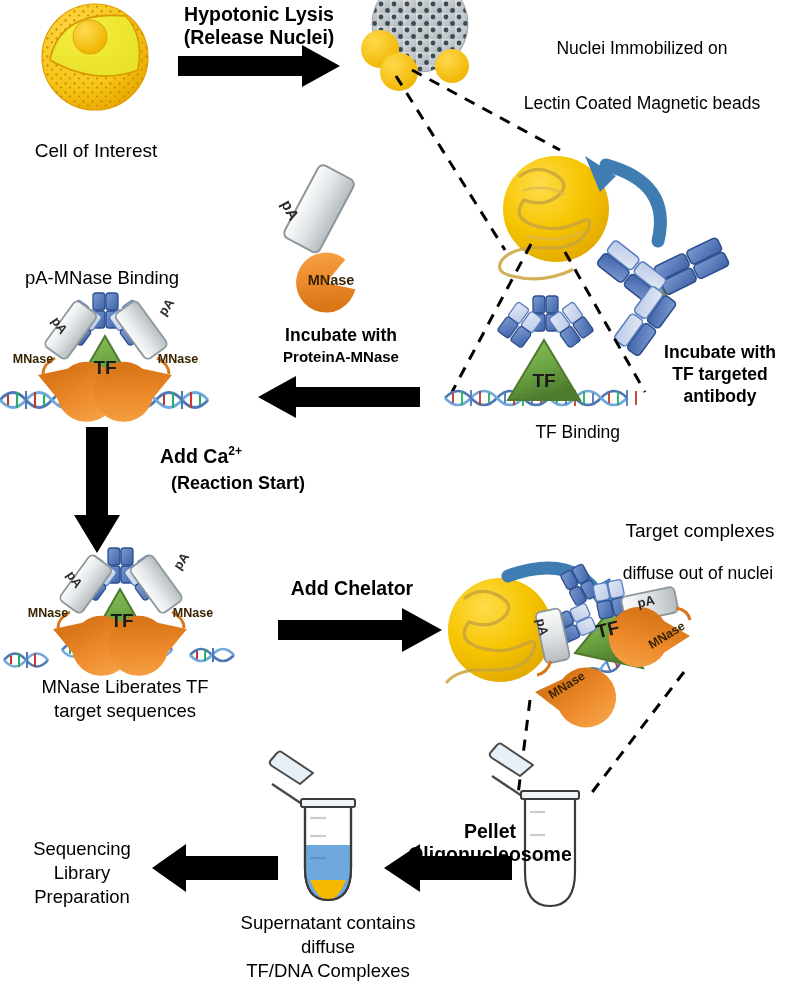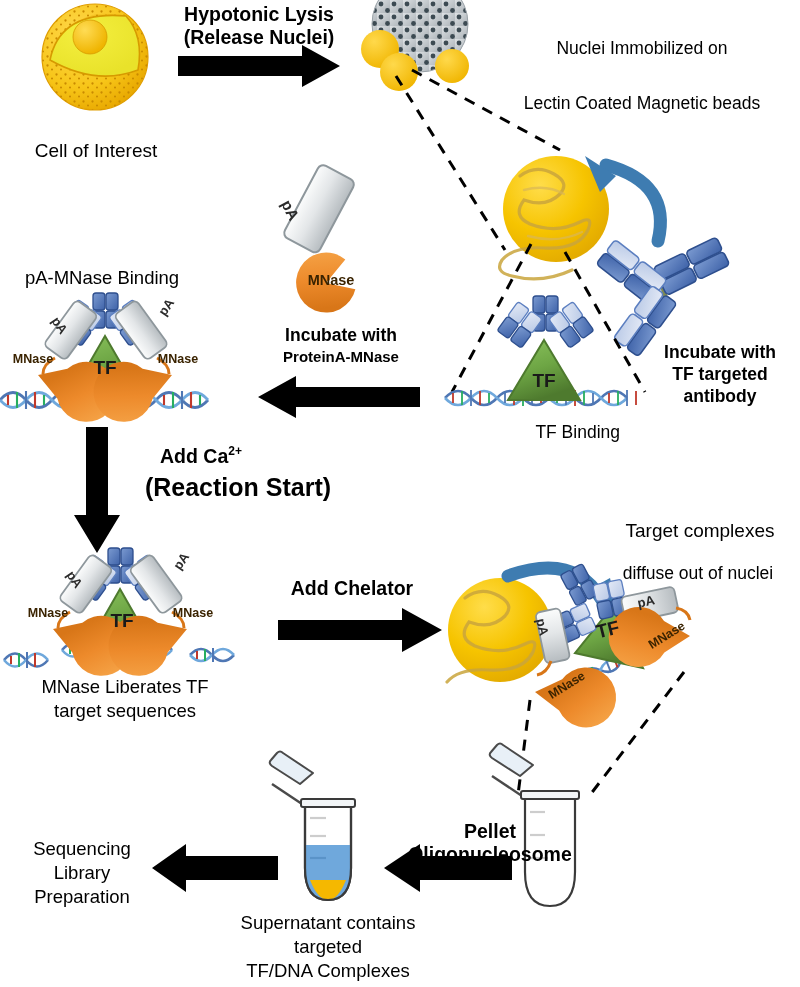--- a/index.html
+++ b/index.html
@@ -475,21 +475,21 @@
 <div class="abs bold nosel" style="left:61px;top:314px;font-size:13px;color:#2b2b2b;
      transform:rotate(56deg);transform-origin:left top;">pA</div>
 <div class="abs bold nosel" style="left:155px;top:310px;font-size:13px;color:#2b2b2b;
      transform:rotate(-56deg);transform-origin:left top;">pA</div>
 <div class="lbl bold nosel" style="left:0px;top:352px;width:66px;font-size:12.5px;color:#3a2300;">MNase</div>
 <div class="lbl bold nosel" style="left:145px;top:352px;width:66px;font-size:12.5px;color:#3a2300;">MNase</div>
 
 <div class="abs bold nosel" style="left:160px;top:444px;font-size:19.5px;">
   <span>Add Ca</span><sup style="font-size:12px;">2+</sup>
 </div>
-<div class="lbl bold nosel" style="left:128px;top:473px;width:220px;font-size:25px;">(Reaction Start)</div>
+<div class="lbl bold nosel" style="left:128px;top:473px;width:220px;font-size:18px;">(Reaction Start)</div>
 
 <div class="lbl bold nosel" style="left:72px;top:610px;width:100px;font-size:19px;color:#1a1a1a;">TF</div>
 <div class="abs bold nosel" style="left:76px;top:568px;font-size:13px;color:#2b2b2b;
      transform:rotate(56deg);transform-origin:left top;">pA</div>
 <div class="abs bold nosel" style="left:170px;top:564px;font-size:13px;color:#2b2b2b;
      transform:rotate(-56deg);transform-origin:left top;">pA</div>
 <div class="lbl bold nosel" style="left:15px;top:606px;width:66px;font-size:12.5px;color:#3a2300;">MNase</div>
 <div class="lbl bold nosel" style="left:160px;top:606px;width:66px;font-size:12.5px;color:#3a2300;">MNase</div>
 <div class="lbl reg nosel" style="left:0px;top:676px;width:250px;font-size:18.5px;">MNase Liberates TF</div>
 <div class="lbl reg nosel" style="left:0px;top:700px;width:250px;font-size:18.5px;">target sequences</div>
@@ -506,20 +506,20 @@
      transform:rotate(78deg);transform-origin:left top;">pA</div>
 <div class="abs bold nosel" style="left:646px;top:640px;font-size:12.5px;color:#3a2300;
      transform:rotate(-32deg);transform-origin:left top;">MNase</div>
 <div class="abs bold nosel" style="left:546px;top:690px;font-size:12.5px;color:#3a2300;
      transform:rotate(-32deg);transform-origin:left top;">MNase</div>
 
 <div class="lbl bold nosel" style="left:390px;top:820px;width:200px;font-size:19.5px;">Pellet</div>
 <div class="lbl bold nosel" style="left:368px;top:843px;width:244px;font-size:19.5px;">Oligonucleosome</div>
 
 <div class="lbl reg nosel" style="left:202px;top:912px;width:252px;font-size:18.5px;">Supernatant contains</div>
-<div class="lbl reg nosel" style="left:202px;top:936px;width:252px;font-size:18.5px;">targeted</div>
+<div class="lbl reg nosel" style="left:202px;top:936px;width:252px;font-size:18.5px;">diffuse</div>
 <div class="lbl reg nosel" style="left:202px;top:960px;width:252px;font-size:18.5px;">TF/DNA Complexes</div>
 
 <div class="lbl reg nosel" style="left:12px;top:838px;width:140px;font-size:18.5px;">Sequencing</div>
 <div class="lbl reg nosel" style="left:12px;top:862px;width:140px;font-size:18.5px;">Library</div>
 <div class="lbl reg nosel" style="left:12px;top:886px;width:140px;font-size:18.5px;">Preparation</div>
 
 </div>
 
 </body></html>

